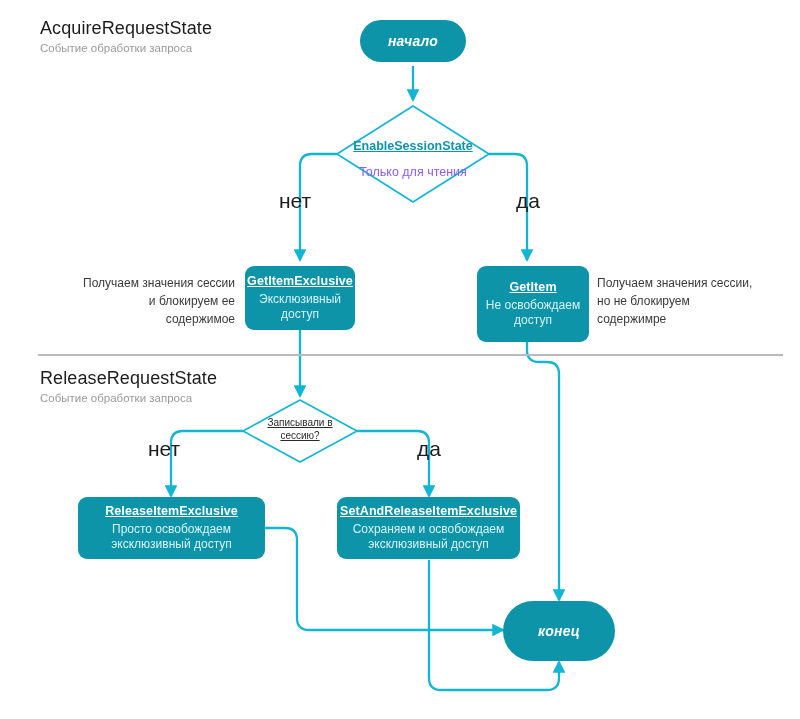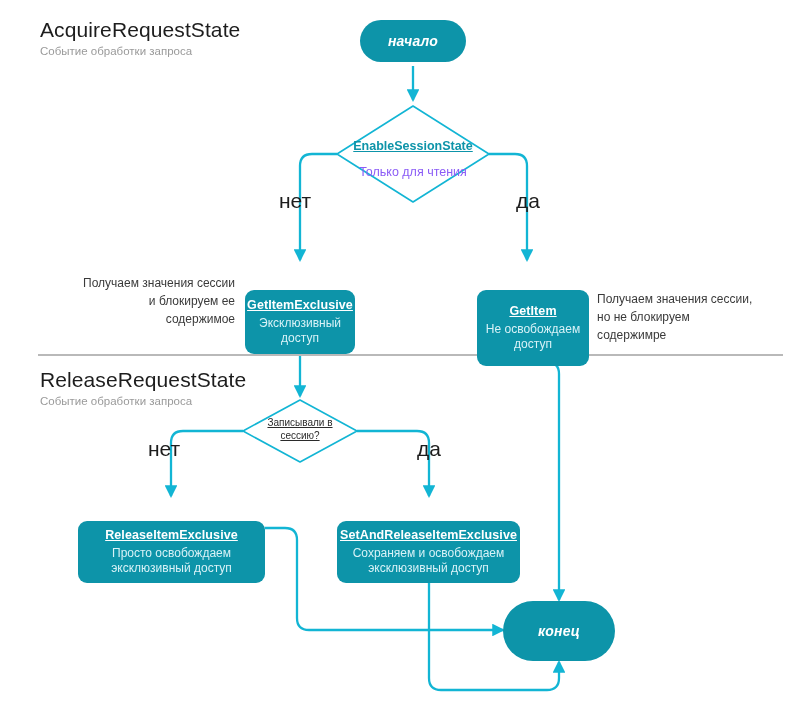--- a/index.html
+++ b/index.html
@@ -33,21 +33,20 @@
     box-sizing: border-box;
     background: #0d94a9;
     border-radius: 9px;
     color: #ffffff;
     text-align: center;
     display: flex;
     flex-direction: column;
     align-items: center;
     justify-content: center;
     line-height: 1.25;
-    margin-top: 24px;
   }
   .node .title {
     font-weight: bold;
     font-size: 12.5px;
     text-decoration: underline;
     letter-spacing: 0.1px;
     margin-bottom: 2px;
   }
   .node .sub {
     font-size: 12px;
@@ -88,21 +87,21 @@
   }
   .diamond-label.plain .dsub {
     font-size: 10px;
     color: #2b2b2b;
     text-decoration: underline;
   }
   .section {
     position: absolute;
   }
   .section .sec-title {
-    font-size: 21px;
+    font-size: 18px;
     color: #1d1d1d;
     font-weight: normal;
     letter-spacing: 0.1px;
     white-space: nowrap;
     text-align: right;
   }
   .section .sec-sub {
     font-size: 11.5px;
     color: #9a9a9a;
     margin-top: 3px;
@@ -226,19 +225,19 @@
     <span class="sub">Сохраняем и освобождаем</span>
     <span class="sub">эксклюзивный доступ</span>
   </div>
 
   <div class="note right-align" style="left:60px; top:274px; width:175px;">
     <div>Получаем значения сессии</div>
     <div>и блокируем ее</div>
     <div>содержимое</div>
   </div>
 
-  <div class="note left-align" style="left:597px; top:290px; width:195px;">
+  <div class="note left-align" style="left:597px; top:274px; width:195px;">
     <div>Получаем значения сессии,</div>
     <div>но не блокируем</div>
     <div>содержимре</div>
   </div>
 
 </div>
 
 </body></html>

